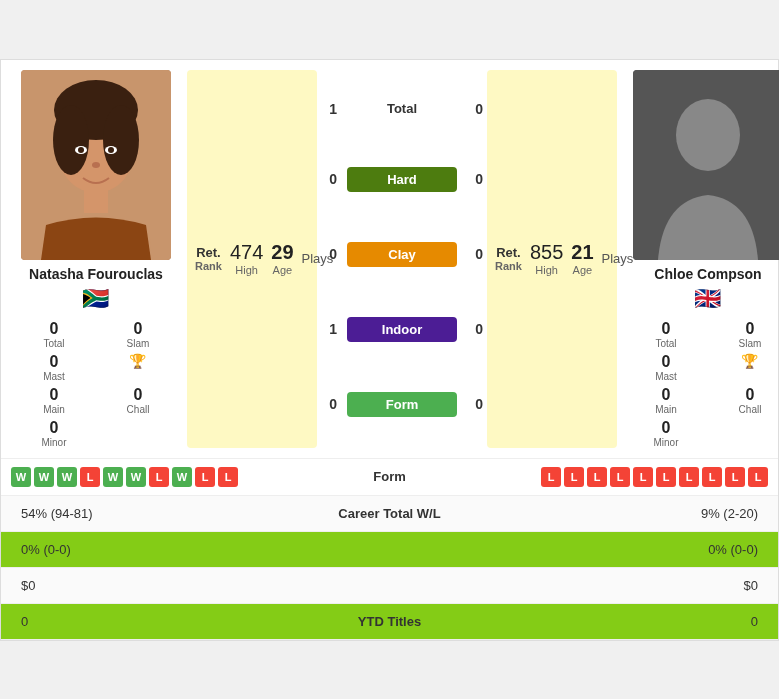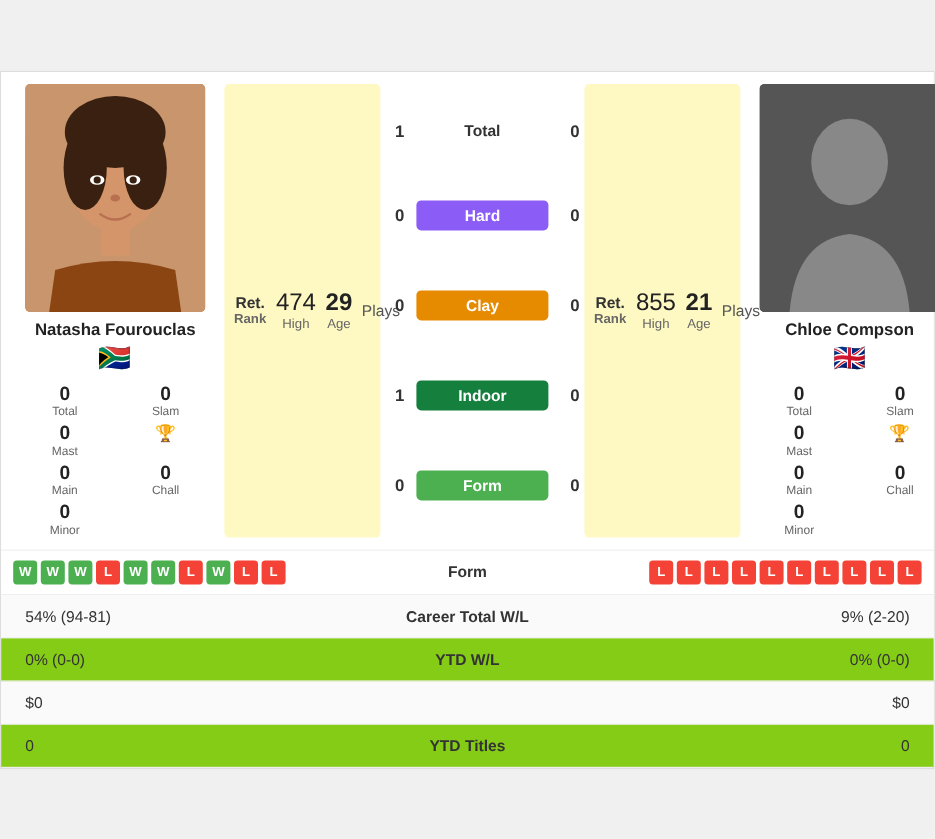--- a/index.html
+++ b/index.html
@@ -150,23 +150,23 @@
     }
     .surface-btn {
       width: 110px;
       padding: 5px 0;
       border-radius: 4px;
       text-align: center;
       font-weight: bold;
       font-size: 13px;
       color: #fff;
     }
-    .surface-hard { background: #8b5cf6; }
+    .surface-hard { background: #4d7c0f; }
     .surface-clay { background: #E68A00; }
-    .surface-indoor { background: #15803d; }
+    .surface-indoor { background: #4c1d95; }
     .surface-grass { background: #4CAF50; }
     
     .bottom-section {
       border-top: 1px solid #eee;
       padding: 0;
     }
     .form-row {
       display: flex;
       align-items: center;
       background: #fff;
@@ -474,21 +474,20 @@
     </div>
 
     <div class="stat-row">
       <span class="stat-row-left">54% (94-81)</span>
       <span class="stat-row-center">Career Total W/L</span>
       <span class="stat-row-right">9% (2-20)</span>
     </div>
 
     <div class="stat-row">
       <span class="stat-row-left">0% (0-0)</span>
-      <span class="stat-row-center">YTD W/L</span>
       <span class="stat-row-right">0% (0-0)</span>
     </div>
 
     <div class="stat-row">
       <span class="stat-row-left">$0</span>
       <span class="stat-row-right">$0</span>
     </div>
 
     <div class="stat-row">
       <span class="stat-row-left">0</span>

